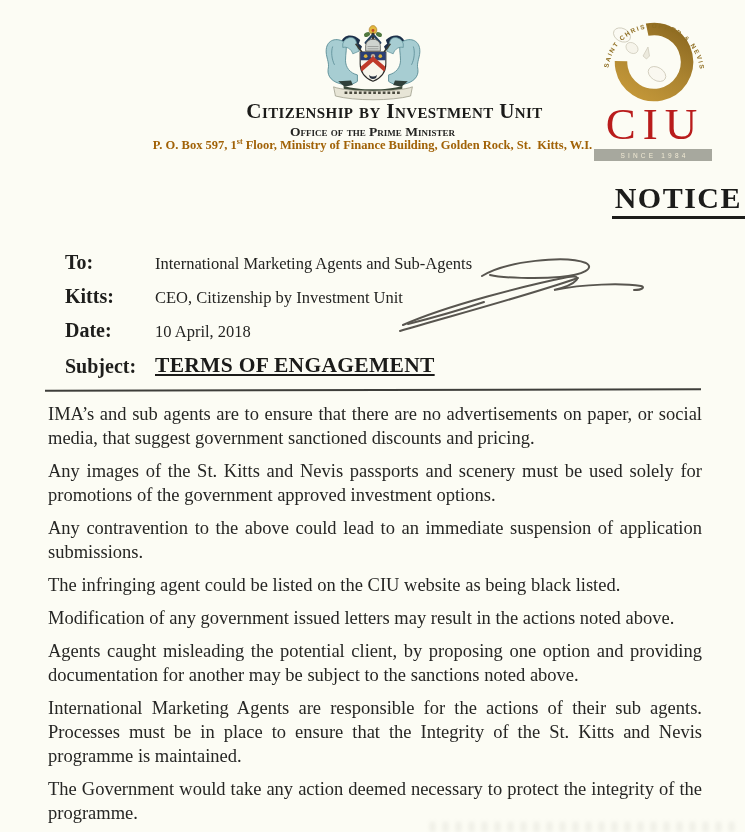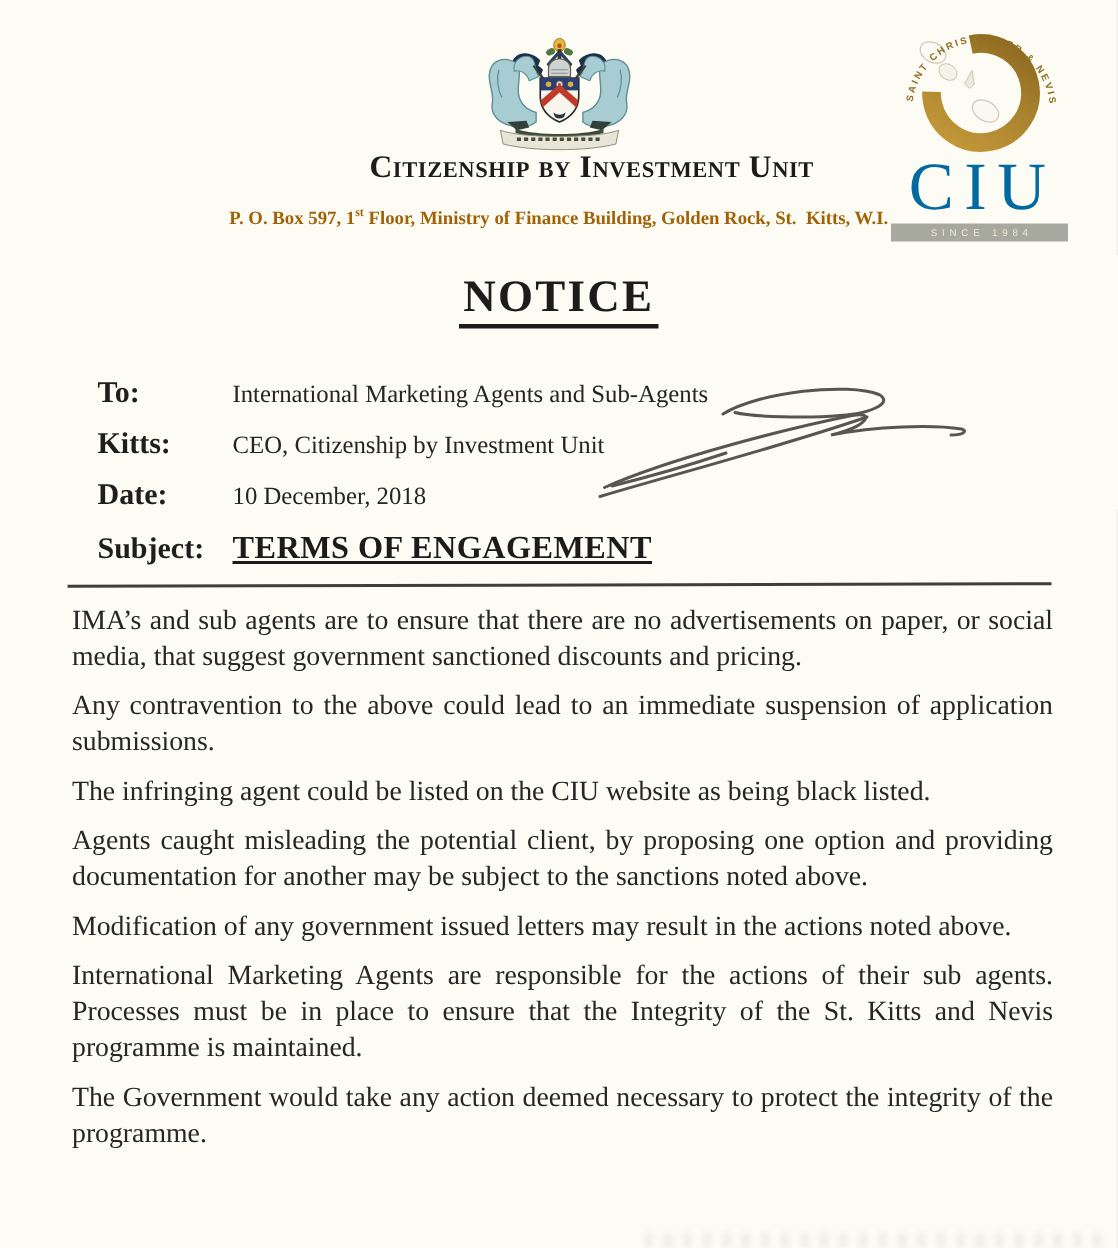--- a/index.html
+++ b/index.html
@@ -48,34 +48,34 @@
   
   .ciu-logo {
     position: absolute; left: 591px; top: 4px; width: 124px;
     display: flex; flex-direction: column; align-items: center;
   }
   .ciu-acronym {
     margin-top: -6px;
     font-family: "Liberation Serif", serif;
     font-size: 45px; line-height: 44px;
     letter-spacing: 7px; padding-left: 4px;
-    color: #0369a1;
+    color: #b91c1c;
   }
   .ciu-banner {
     margin-top: 3px;
     width: 118px; height: 12px;
     background: #a7a89e;
     display: flex; align-items: center; justify-content: center;
     font-family: "Liberation Sans", sans-serif;
     font-size: 6.5px; letter-spacing: 3.2px; padding-left: 3px;
     color: #f0e9d3;
   }
 
   
-  .notice-wrap { position: absolute; top: 181px; left: 0; width: 100%; text-align: center; }
+  .notice-wrap { position: absolute; top: 181px; left: 0; width: 100%; text-align: right; }
   .notice-title {
     display: inline-block;
     font-weight: bold; font-size: 30px; letter-spacing: 1.5px;
     color: #1c1c1a;
     border-bottom: 3.5px solid #1c1c1a;
     padding: 0 3px 1px 3px;
   }
 
   
   .meta { position: absolute; left: 65px; top: 251px; width: 600px; }
@@ -159,20 +159,21 @@
       <polygon points="46,53 60,40.5 74,53 74,46.5 60,34.5 46,46.5" fill="#c03a2a"></polygon>
       <path d="M55.5,55 q4.5,3.4 9,0 l-1.2,3.4 q-3.3,2.2 -6.6,0 z" fill="#2a3340"></path>
     </g>
 
     <path d="M28,67 C45,72 75,72 92,67 L92,70 C75,75 45,75 28,70 Z" fill="#3c4a3a"></path>
     <path d="M17,68 C32,74 88,74 103,68 L101,78 C80,83.5 40,83.5 19,78 Z" fill="#e7e5d6" stroke="#8b8b78" stroke-width="0.7"></path>
     <line x1="29" y1="74.5" x2="91" y2="74.5" stroke="#4a4a3e" stroke-width="2.6" stroke-dasharray="3 2.2"></line>
   </svg>
 
   <div class="org-name">Citizenship by Investment Unit</div>
+  <div class="office-name">Office of the Prime Minister</div>
   <div class="address-line"><span>P. O. Box 597, 1</span><sup>st</sup><span> Floor, Ministry of Finance Building, Golden Rock, St.&nbsp; Kitts, W.I.</span></div>
 
   <div class="ciu-logo">
     <svg width="124" height="104" viewBox="0 0 124 104" aria-hidden="true">
       <defs>
         <path id="arcPath" d="M 17,70 A 46,46 0 1 1 109,70" fill="none"></path>
         <linearGradient id="goldGrad" x1="0" y1="0" x2="1" y2="1">
           <stop offset="0" stop-color="#c79a3a"></stop>
           <stop offset="0.55" stop-color="#a9822f"></stop>
           <stop offset="1" stop-color="#8a671f"></stop>
@@ -202,43 +203,44 @@
     <div class="meta-row">
       <span class="meta-label">To:</span>
       <span class="meta-value">International Marketing Agents and Sub-Agents</span>
     </div>
     <div class="meta-row">
       <span class="meta-label">Kitts:</span>
       <span class="meta-value">CEO, Citizenship by Investment Unit</span>
     </div>
     <div class="meta-row">
       <span class="meta-label">Date:</span>
-      <span class="meta-value">10 December, 2018</span>
+      <span class="meta-value">10 April, 2018</span>
     </div>
     <div class="meta-row subject">
       <span class="meta-label">Subject:</span>
       <span class="meta-value">TERMS OF ENGAGEMENT</span>
     </div>
   </div>
 
   <svg class="signature" width="252" height="88" viewBox="0 0 252 88" aria-hidden="true">
     <g fill="none" stroke="#47443e" stroke-width="2" stroke-linecap="round" opacity="0.9">
       <path d="M84,28 C108,13 168,7 188,15 C197,20 186,27 162,29 C140,31 104,30 92,27"></path>
       <path d="M5,77 C50,57 130,37 170,29 C186,26 181,36 156,42 C186,36 224,35 243,38 C247,39 245,42 236,42"></path>
       <path d="M2,83 C45,70 122,50 180,30"></path>
       <path d="M10,76 C34,70 62,62 86,54"></path>
     </g>
   </svg>
 
   <hr class="rule">
 
   <main class="body-text">
     <p>IMA’s and sub agents are to ensure that there are no advertisements on paper, or social media, that suggest government sanctioned discounts and pricing.</p>
+    <p>Any images of the St. Kitts and Nevis passports and scenery must be used solely for promotions of the government approved investment options.</p>
     <p>Any contravention to the above could lead to an immediate suspension of application submissions.</p>
     <p>The infringing agent could be listed on the CIU website as being black listed.</p>
+    <p>Modification of any government issued letters may result in the actions noted above.</p>
     <p>Agents caught misleading the potential client, by proposing one option and providing documentation for another may be subject to the sanctions noted above.</p>
-    <p>Modification of any government issued letters may result in the actions noted above.</p>
     <p>International Marketing Agents are responsible for the actions of their sub agents. Processes must be in place to ensure that the Integrity of the St. Kitts and Nevis programme is maintained.</p>
     <p>The Government would take any action deemed necessary to protect the integrity of the programme.</p>
   </main>
 
   <div class="scan-artifact"></div>
 </div>
 
 </body></html>

